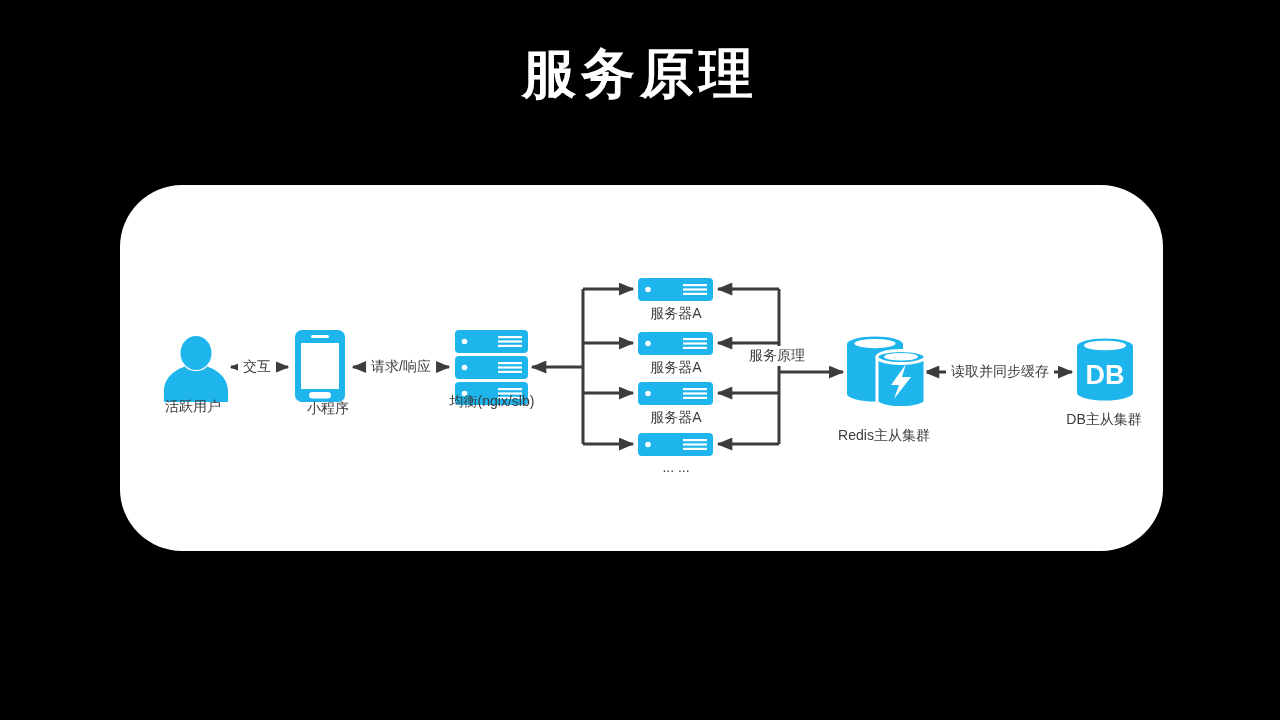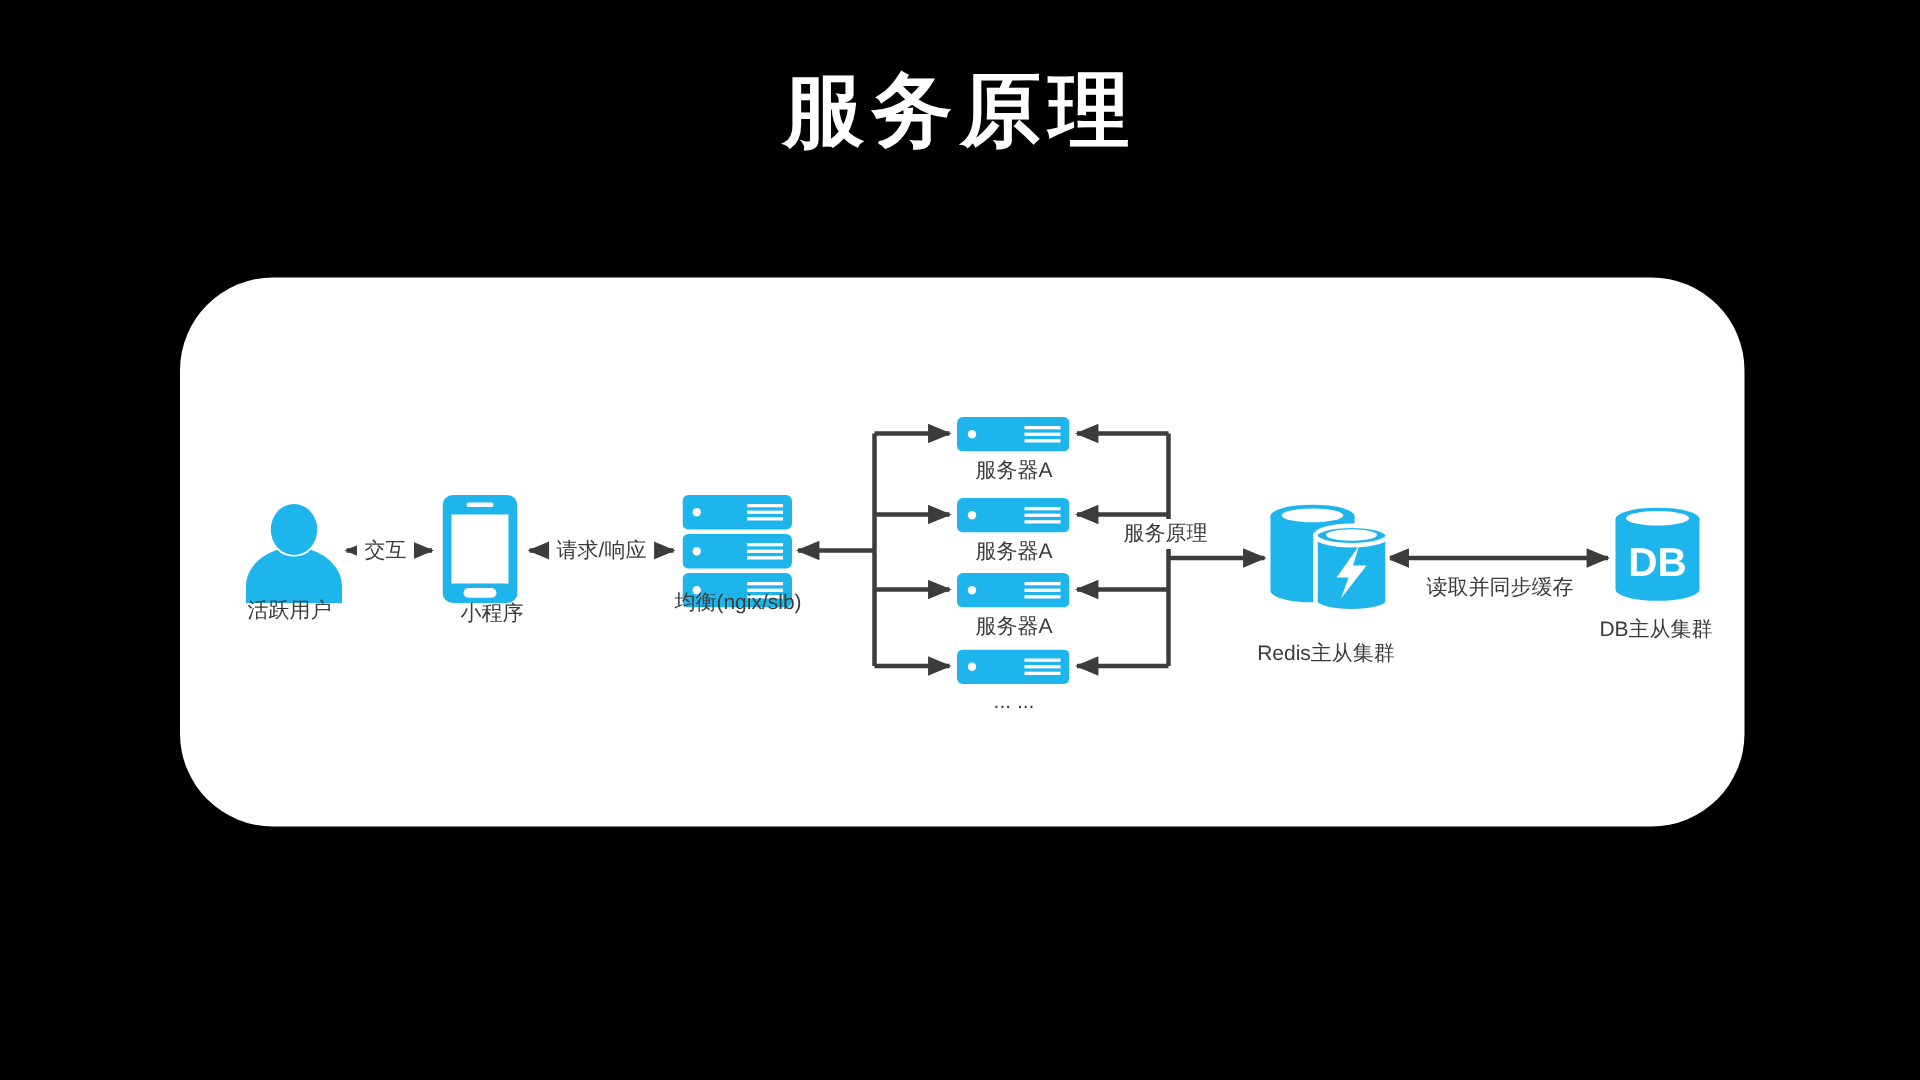--- a/index.html
+++ b/index.html
@@ -157,15 +157,15 @@
     <path d="M1,11 L1,58 A28,7.5 0 0 0 57,58 L57,11 Z" fill="#1db5ec"></path>
     <ellipse cx="29" cy="11" rx="28" ry="7.5" fill="#1db5ec"></ellipse>
     <ellipse cx="29" cy="10.5" rx="21" ry="4.8" fill="#ffffff"></ellipse>
     <text x="29" y="49" text-anchor="middle" font-size="27" font-weight="bold" fill="#ffffff">DB</text>
   </svg>
   <span class="node-label" style="left:1104px;top:420px">DB主从集群</span>
 
   <span class="edge-label" style="left:257px;top:367px">交互</span>
   <span class="edge-label" style="left:401px;top:367px">请求/响应</span>
   <span class="edge-label" style="left:777px;top:356px">服务原理</span>
-  <span class="edge-label" style="left:1000px;top:392px">读取并同步缓存</span>
+  <span class="edge-label" style="left:1000px;top:372px">读取并同步缓存</span>
 
 </div>
 
 </body></html>

